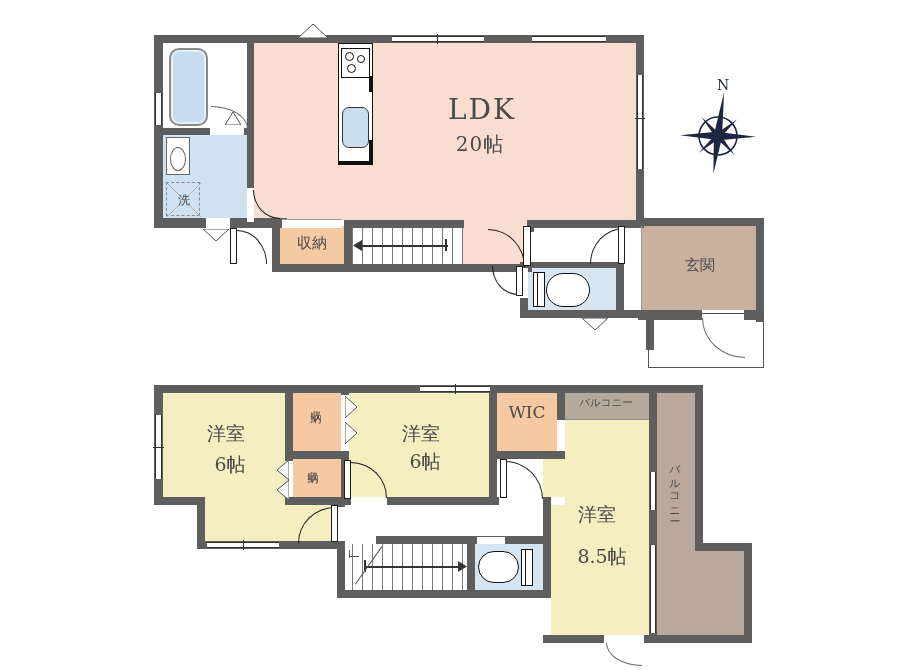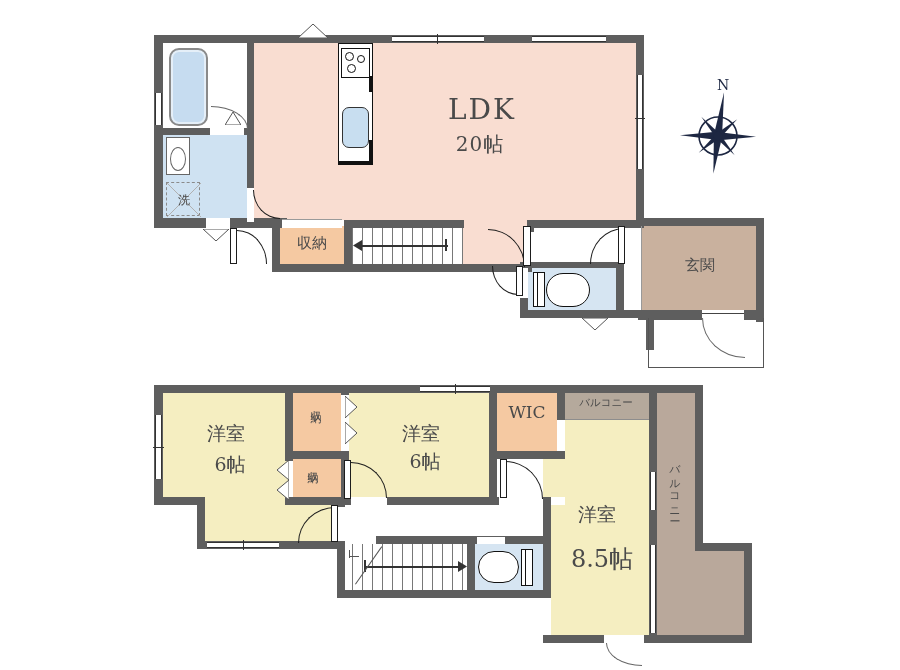--- a/index.html
+++ b/index.html
@@ -246,15 +246,15 @@
   <span class="lab" style="left:700px;top:258px;font-size:15px;">玄関</span>
   <span class="lab" style="left:226px;top:424px;font-size:19px;">洋室</span>
   <span class="lab" style="left:230px;top:455px;font-size:19px;">6帖</span>
   <span class="vlab" style="left:310px;top:401px;height:48px;font-size:11px;letter-spacing:3px;">収納</span>
   <span class="vlab" style="left:307px;top:462px;height:38px;font-size:11px;letter-spacing:2px;">収納</span>
   <span class="lab" style="left:421px;top:424px;font-size:19px;">洋室</span>
   <span class="lab" style="left:425px;top:452px;font-size:19px;">6帖</span>
   <span class="lab" style="left:527px;top:404px;font-size:17px;">WIC</span>
   <span class="lab" style="left:606px;top:397px;font-size:10.5px;">バルコニー</span>
   <span class="lab" style="left:597px;top:505px;font-size:19px;">洋室</span>
-  <span class="lab" style="left:602px;top:547px;font-size:24px;">8.5帖</span>
+  <span class="lab" style="left:602px;top:547px;font-size:19px;">8.5帖</span>
   <span class="vlab" style="left:669px;top:457px;height:115px;font-size:11px;">バルコニー</span>
 </div>
 
 </body></html>

